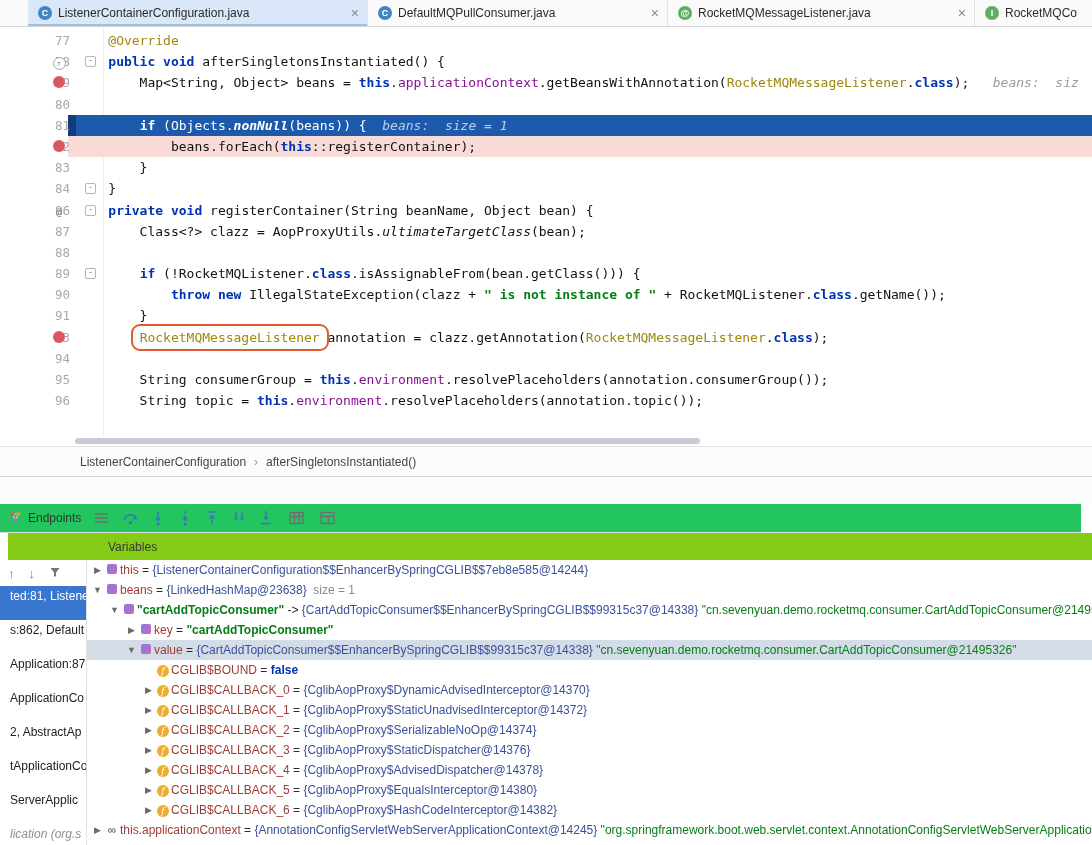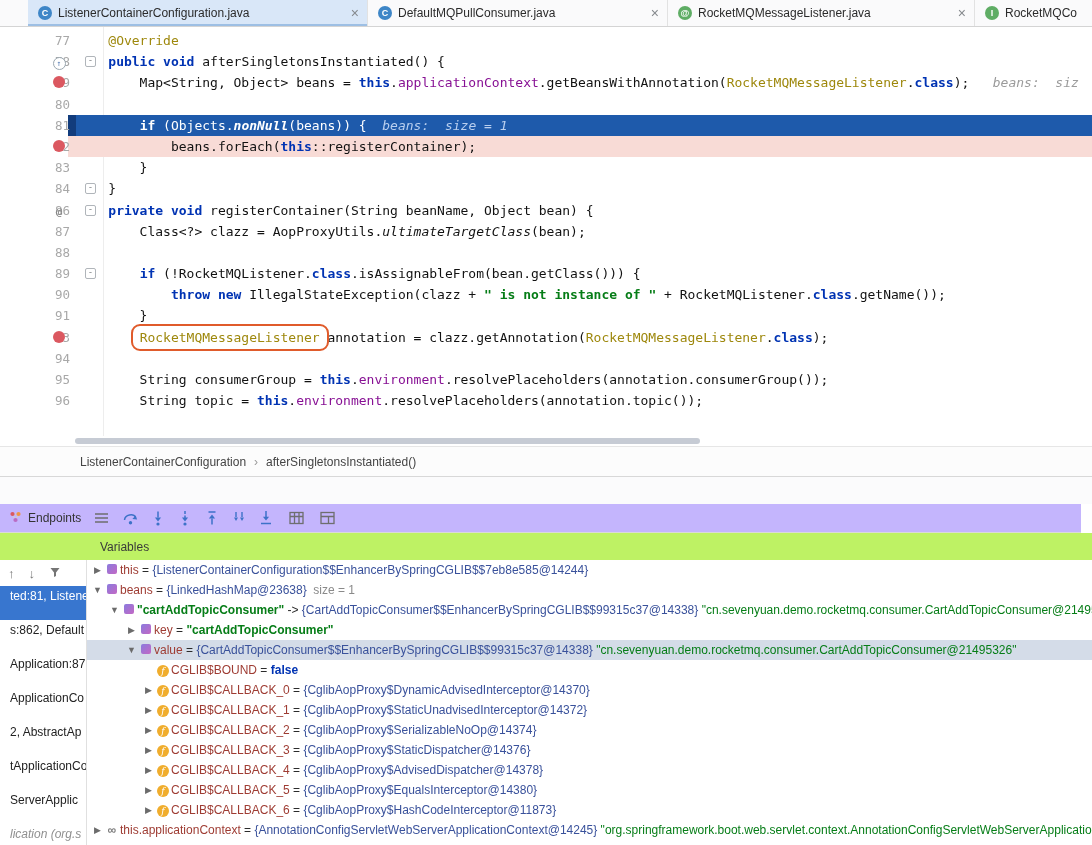--- a/index.html
+++ b/index.html
@@ -57,30 +57,30 @@
   
   .breadcrumbs{position:absolute;top:446px;left:0;right:0;height:30px;border-top:1px solid #E6E6E6;
                background:#FCFCFC;display:flex;align-items:center;padding-left:80px;font-size:12px;
                color:#444;box-sizing:border-box;}
   .crumb{white-space:nowrap;}
   .crumb-sep{margin:0 8px;color:#9A9A9A;}
 
   
   .debug-gap{position:absolute;top:476px;height:28px;left:0;right:0;background:#FBFBFC;
              border-top:1px solid #D8D8D8;box-sizing:border-box;}
-  .debug-toolbar{position:absolute;top:504px;height:29px;left:0;right:11px;background:#c4b5fd;
+  .debug-toolbar{position:absolute;top:504px;height:29px;left:0;right:11px;background:#22c55e;
                  border-bottom:1px solid #DADADA;box-sizing:border-box;}
   .tool-label{position:absolute;left:8px;top:0;height:28px;display:flex;align-items:center;gap:5px;
               font-size:12px;color:#333;}
   .dbg-menu{position:absolute;left:94px;top:7px;}
   .steps{position:absolute;left:122px;top:6px;display:flex;gap:11px;}
   .steps span,.misc span,.dbg-menu{display:inline-block;height:16px;}
   .misc{position:absolute;left:288px;top:6px;display:flex;gap:14px;}
 
-  .vars-header{position:absolute;top:533px;height:27px;left:0;right:0;background:#bef264;text-align:center;}
+  .vars-header{position:absolute;top:533px;height:27px;left:8px;right:0;background:#84cc16;text-align:center;}
   .vars-header .vh-label{position:absolute;left:100px;top:7px;font-size:12px;color:#3A3A3A;}
 
   .debug-body{position:absolute;top:560px;bottom:0;left:0;right:0;background:#fff;}
   .frames{position:absolute;left:0;top:0;bottom:0;width:86px;border-right:1px solid #E0E0E0;
           background:#fff;overflow:hidden;}
   .frames-toolbar{height:26px;display:flex;align-items:center;gap:14px;padding-left:8px;
                   color:#757575;font-size:13px;}
   .frow{height:34px;line-height:20.5px;font-size:12px;color:#222;padding-left:10px;
         white-space:nowrap;overflow:hidden;}
   .frow.sel{background:#3876CF;color:#fff;}
@@ -410,21 +410,21 @@
         <span class="vico"><span class="vfc">f</span></span>
         <span class="vn">CGLIB$CALLBACK_5</span>
         <span class="vp"> = </span>
         <span class="vr">{CglibAopProxy$EqualsInterceptor@14380}</span>
       </div>
       <div class="vrow" style="padding-left: 55px;">
         <span class="tw">▶</span>
         <span class="vico"><span class="vfc">f</span></span>
         <span class="vn">CGLIB$CALLBACK_6</span>
         <span class="vp"> = </span>
-        <span class="vr">{CglibAopProxy$HashCodeInterceptor@11873}</span>
+        <span class="vr">{CglibAopProxy$HashCodeInterceptor@14382}</span>
       </div>
       <div class="vrow" style="padding-left: 4px;">
         <span class="tw">▶</span>
         <span class="vico"><span class="vwa">∞</span></span>
         <span class="vn">this.applicationContext</span>
         <span class="vp"> = </span>
         <span class="vr">{AnnotationConfigServletWebServerApplicationContext@14245}</span>
         <span class="vs"> "org.springframework.boot.web.servlet.context.AnnotationConfigServletWebServerApplicationContext"</span>
       </div>
     </div>

